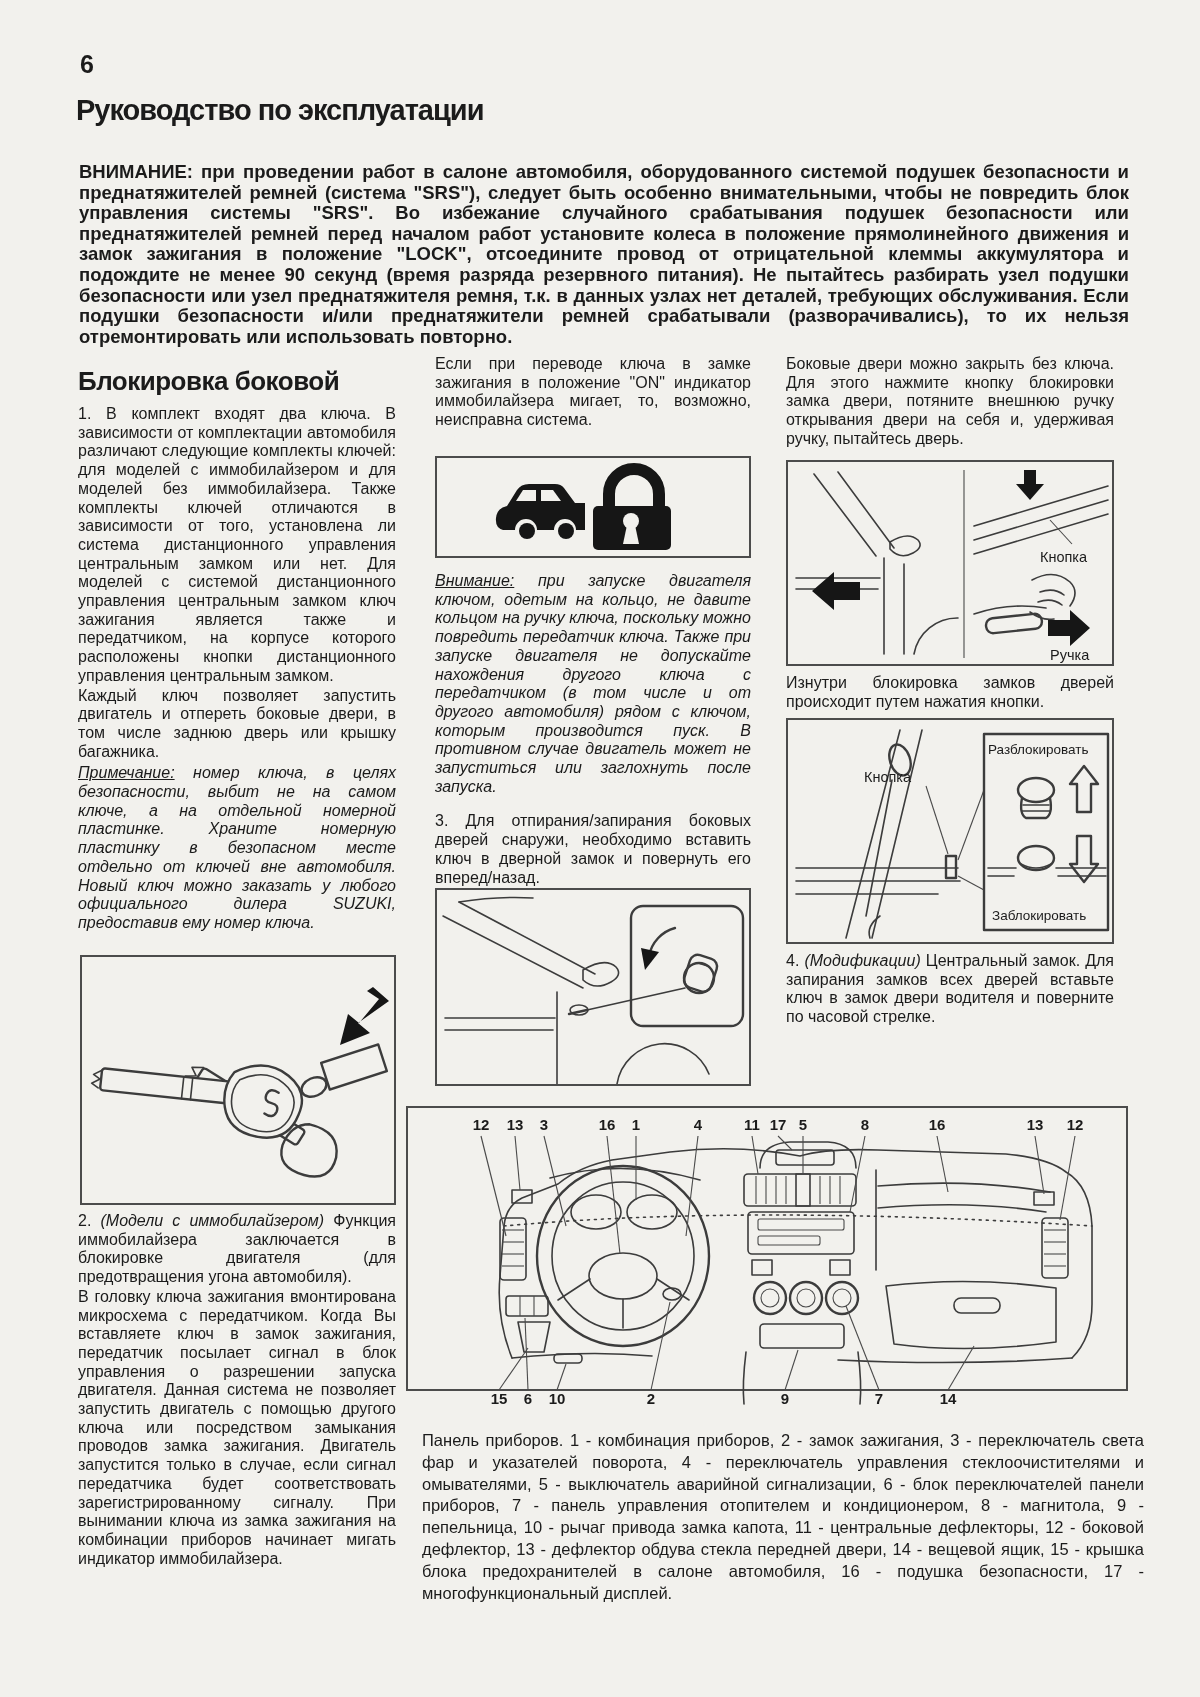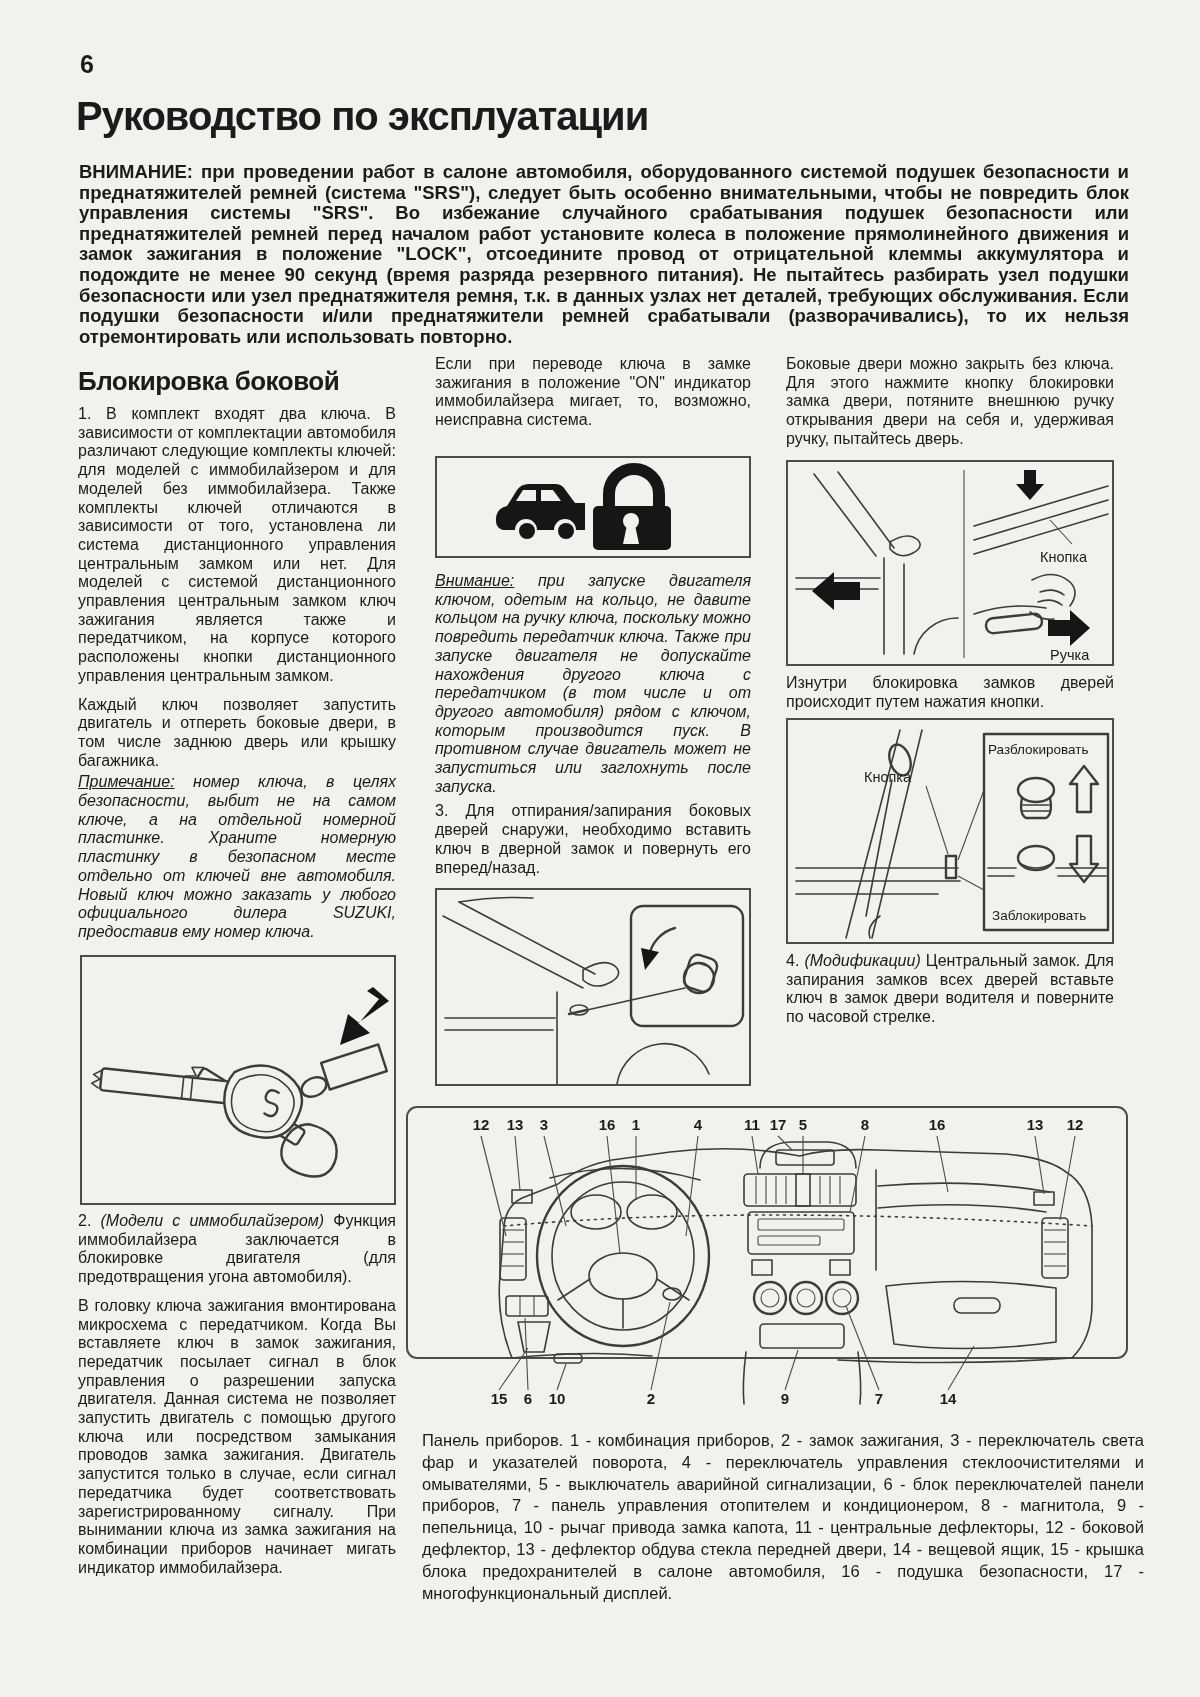--- a/index.html
+++ b/index.html
@@ -1,24 +1,24 @@
 <!DOCTYPE html>
 <html lang="ru"><head>
 <meta charset="utf-8">
 <style>
   html,body{margin:0;padding:0;background:#d8d6d2;}
   .page{position:relative;width:1200px;height:1697px;margin:0 auto;background:#f2f1ed;
         color:#1b1b1b;font-family:"Liberation Sans",sans-serif;overflow:hidden;}
   .b{position:absolute;}
   .pagenum{font-size:25px;font-weight:bold;}
-  .title{font-size:40px;font-weight:bold;letter-spacing:-1px;margin:0;}
+  .title{font-size:29px;font-weight:bold;letter-spacing:-1px;margin:0;}
   .warn{font-size:18.5px;line-height:20.6px;font-weight:bold;text-align:justify;margin:2px;}
   h2{font-size:26px;font-weight:bold;margin:0 0 8px 0;letter-spacing:-0.5px;}
   .txt p{margin:0;font-size:16px;line-height:18.7px;text-align:justify;}
-  .txt p+p{margin-top:10px;}
+  .txt p+p{margin-top:1px;}
   .it{font-style:italic;}
   .ul{text-decoration:underline;}
   .figbox{border:2px solid #4c4c4c;background:#f2f1ed;box-sizing:border-box;}
   svg{display:block;}
   svg text{font-family:"Liberation Sans",sans-serif;fill:#1b1b1b;}
   .flabel{font-size:14.5px;}
   .flabel-s{font-size:13.5px;}
   .co{font-size:15px;font-weight:bold;text-anchor:middle;}
   .cap{font-size:16.5px;line-height:21.8px;font-weight:normal;text-align:justify;margin:16px;}
   .ln{stroke:#3c3c3c;stroke-width:1.6;fill:none;stroke-linecap:round;stroke-linejoin:round;}
@@ -100,21 +100,21 @@
         <path d="M172,50 v-14 a25,25 0 0 1 50,0 v14" fill="none" stroke="#161616" stroke-width="12"></path>
         <rect class="blk" x="156" y="48" width="78" height="44" rx="5"></rect>
         <circle class="bgf" cx="194" cy="63" r="8"></circle>
         <polygon class="bgf" points="190,67 198,67 202,86 186,86"></polygon>
       </g>
     </svg>
   </div>
 
   <div class="b txt" style="left:435px;top:572px;width:316px;">
     <p class="it"><span class="ul">Внимание:</span><span> при запуске двигателя ключом, одетым на кольцо, не давите кольцом на ручку ключа, поскольку можно повредить передатчик ключа. Также при запуске двигателя не допускайте нахождения другого ключа с передатчиком (в том числе и от другого автомобиля) рядом с ключом, которым производится пуск. В противном случае двигатель может не запуститься или заглохнуть после запуска.</span></p>
-    <p style="margin-top:6px;">3. Для отпирания/запирания боковых дверей снаружи, необходимо вставить ключ в дверной замок и повернуть его вперед/назад.</p>
+    <p style="margin-top:16px;">3. Для отпирания/запирания боковых дверей снаружи, необходимо вставить ключ в дверной замок и повернуть его вперед/назад.</p>
   </div>
 
   <div class="b figbox" style="left:435px;top:888px;width:316px;height:198px;">
     <svg width="312" height="194" viewBox="0 0 312 194">
       <path class="ln" d="M6,26 L146,98"></path>
       <path class="ln" d="M22,12 L158,84"></path>
       <path class="ln" d="M22,12 Q60,6 96,8"></path>
       <path class="ln" d="M146,80 q22,-13 33,-3 q7,8 -5,15 q-16,9 -28,-2 z"></path>
       <path class="ln" d="M120,102 V194"></path>
       <path class="ln" d="M8,128 H118"></path>
@@ -213,21 +213,21 @@
       <path class="ln" d="M233,144 q15,8 30,0"></path>
       <polygon class="ln2" points="289,116 303,116 303,144 310,144 296,162 282,144 289,144"></polygon>
       <text class="flabel-s" x="204" y="200">Заблокировать</text>
     </svg>
   </div>
 
   <div class="b txt" style="left:786px;top:952px;width:328px;">
     <p><span>4. </span><span class="it">(Модификации)</span><span> Центральный замок. Для запирания замков всех дверей вставьте ключ в замок двери водителя и поверните по часовой стрелке.</span></p>
   </div>
 
-  <div class="b figbox" style="left:406px;top:1106px;width:722px;height:253px;border-radius:11px;">
+  <div class="b figbox" style="left:406px;top:1106px;width:722px;height:285px;">
     <svg width="718" height="298" viewBox="0 0 718 298">
 
       <path class="ln" d="M104,250 Q88,210 92,168 L96,118 Q98,98 114,90 L150,76 Q172,58 204,52 L262,44 Q330,36 392,48 Q420,40 470,42 L598,46 Q640,50 658,64 Q682,78 684,118 L684,196 Q684,230 664,250"></path>
       <path class="ln" d="M104,250 Q180,242 244,248"></path>
       <path class="ln" d="M430,252 Q556,258 664,250"></path>
       <path class="ln" d="M96,118 Q340,96 684,118" stroke-dasharray="2,5"></path>
 
       <ellipse class="ln2" cx="215" cy="148" rx="86" ry="90"></ellipse>
       <ellipse class="ln" cx="215" cy="148" rx="71" ry="74"></ellipse>
       <ellipse class="ln" cx="215" cy="168" rx="34" ry="23"></ellipse>

